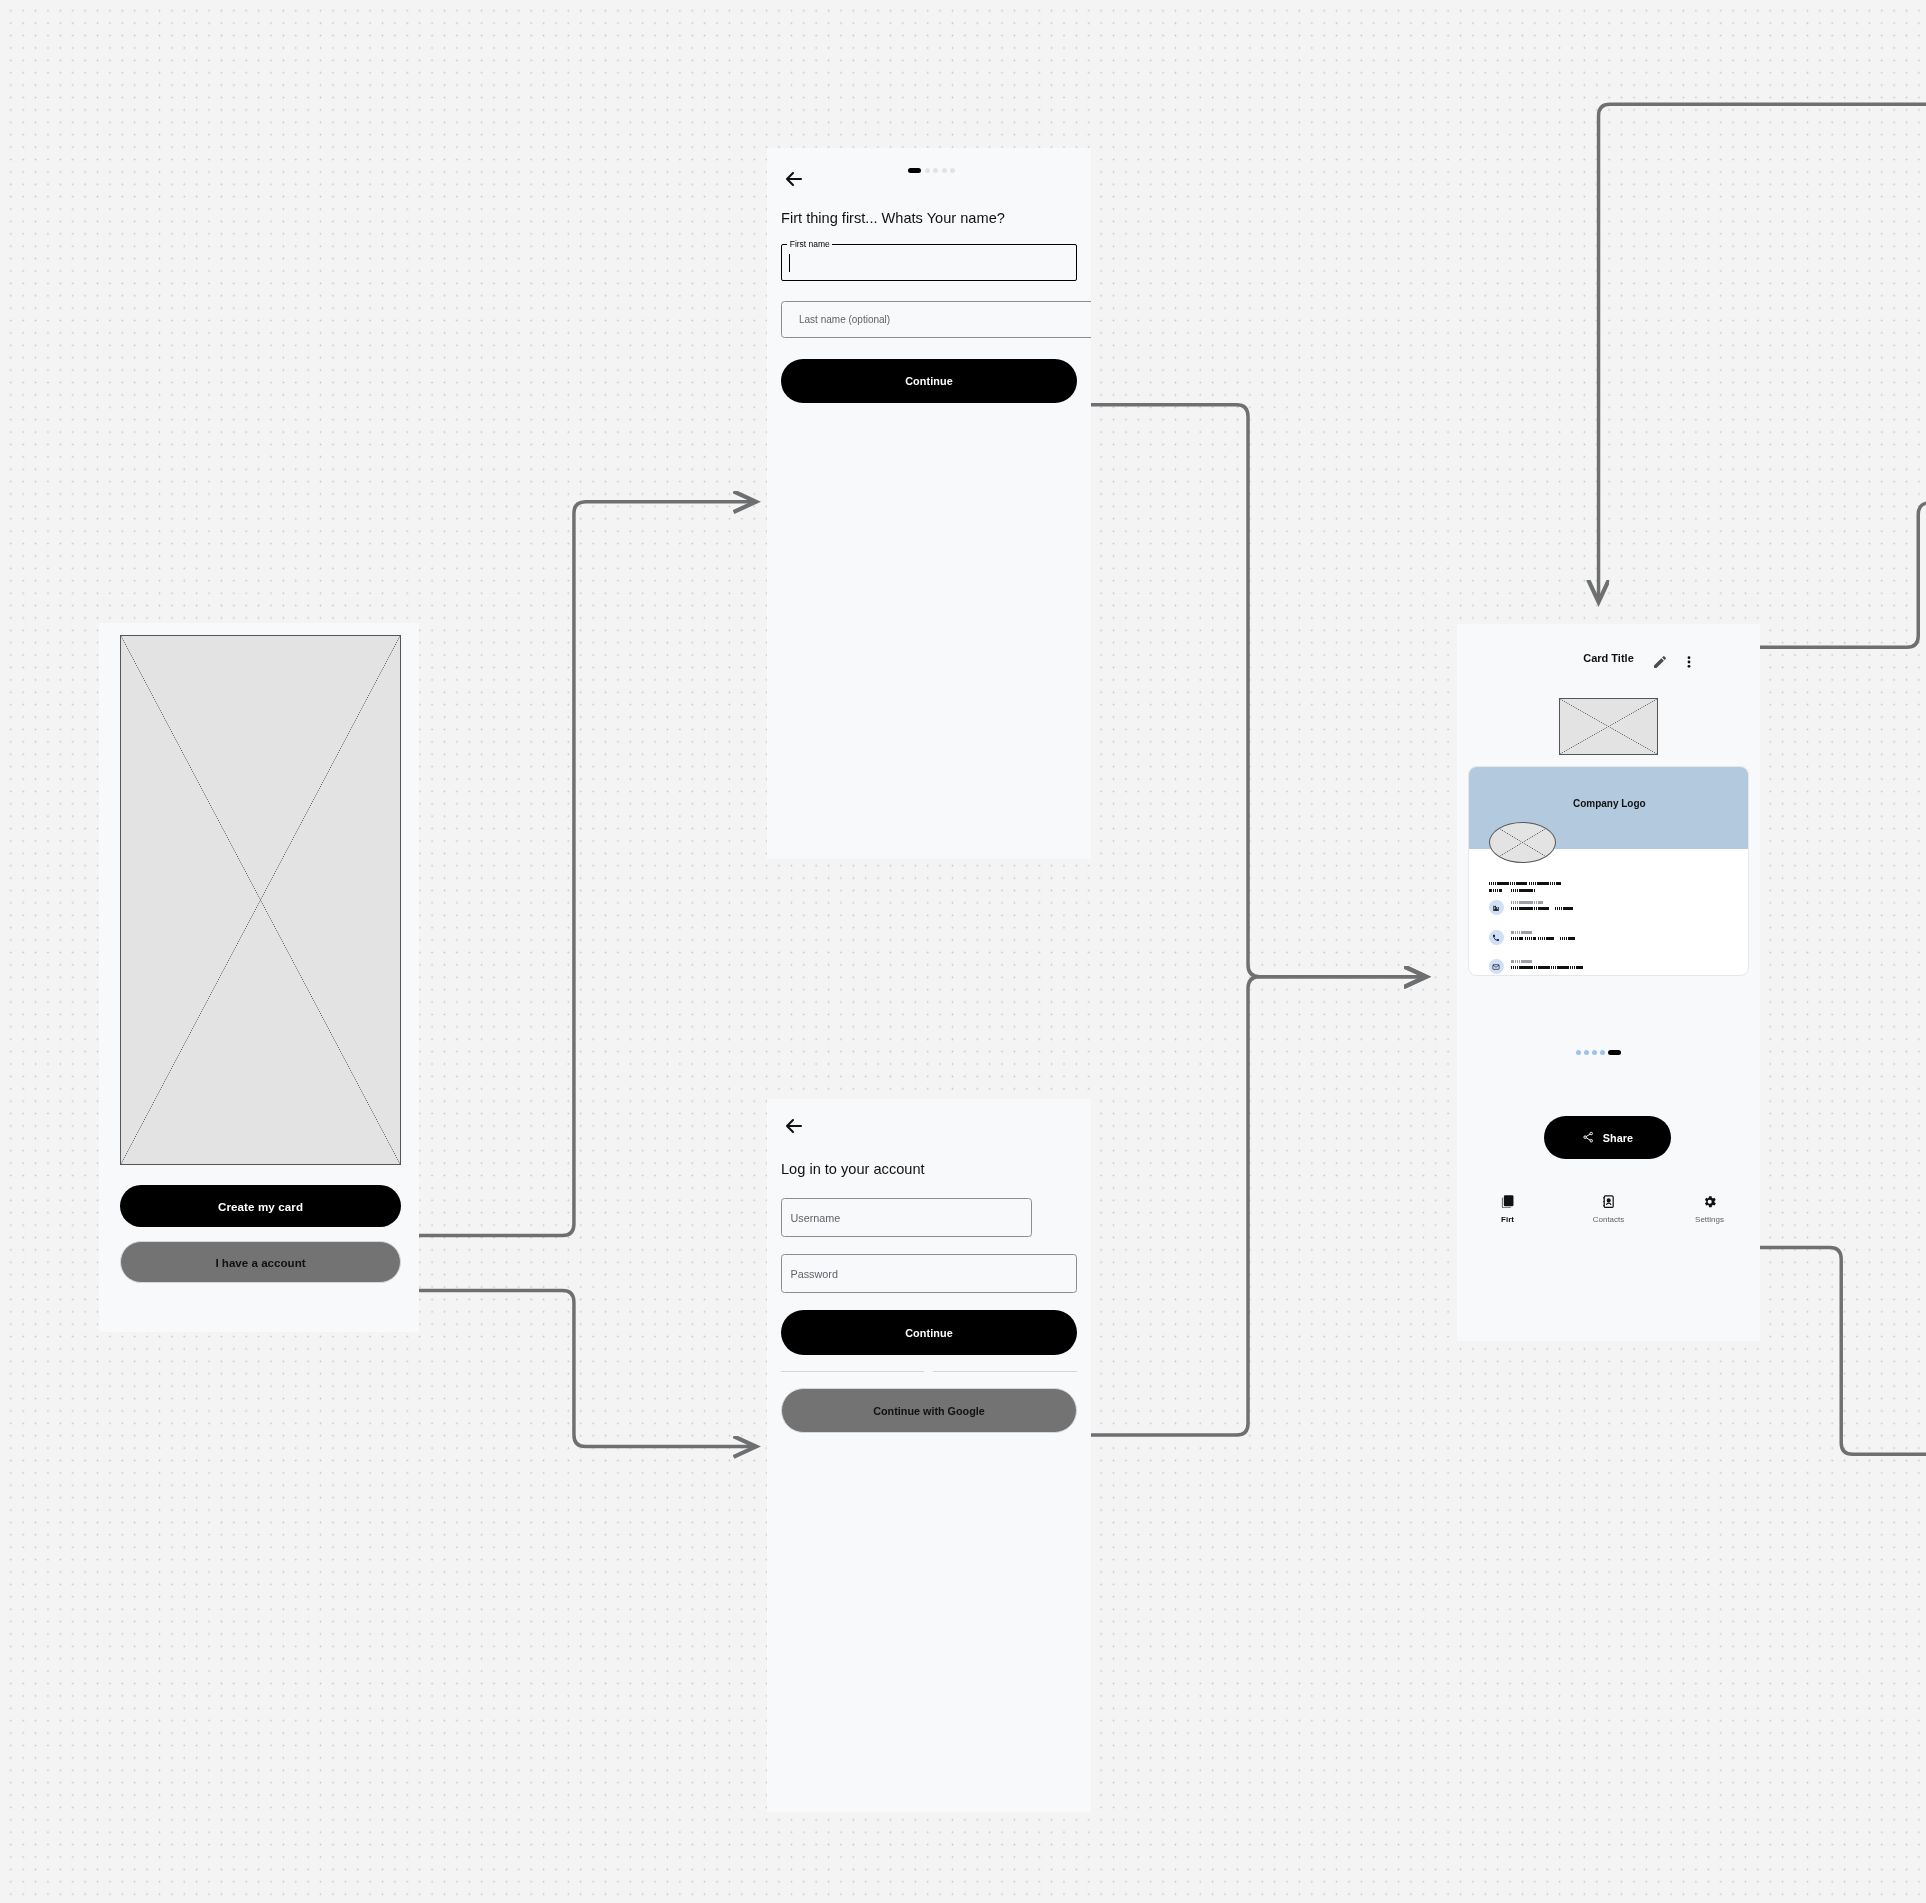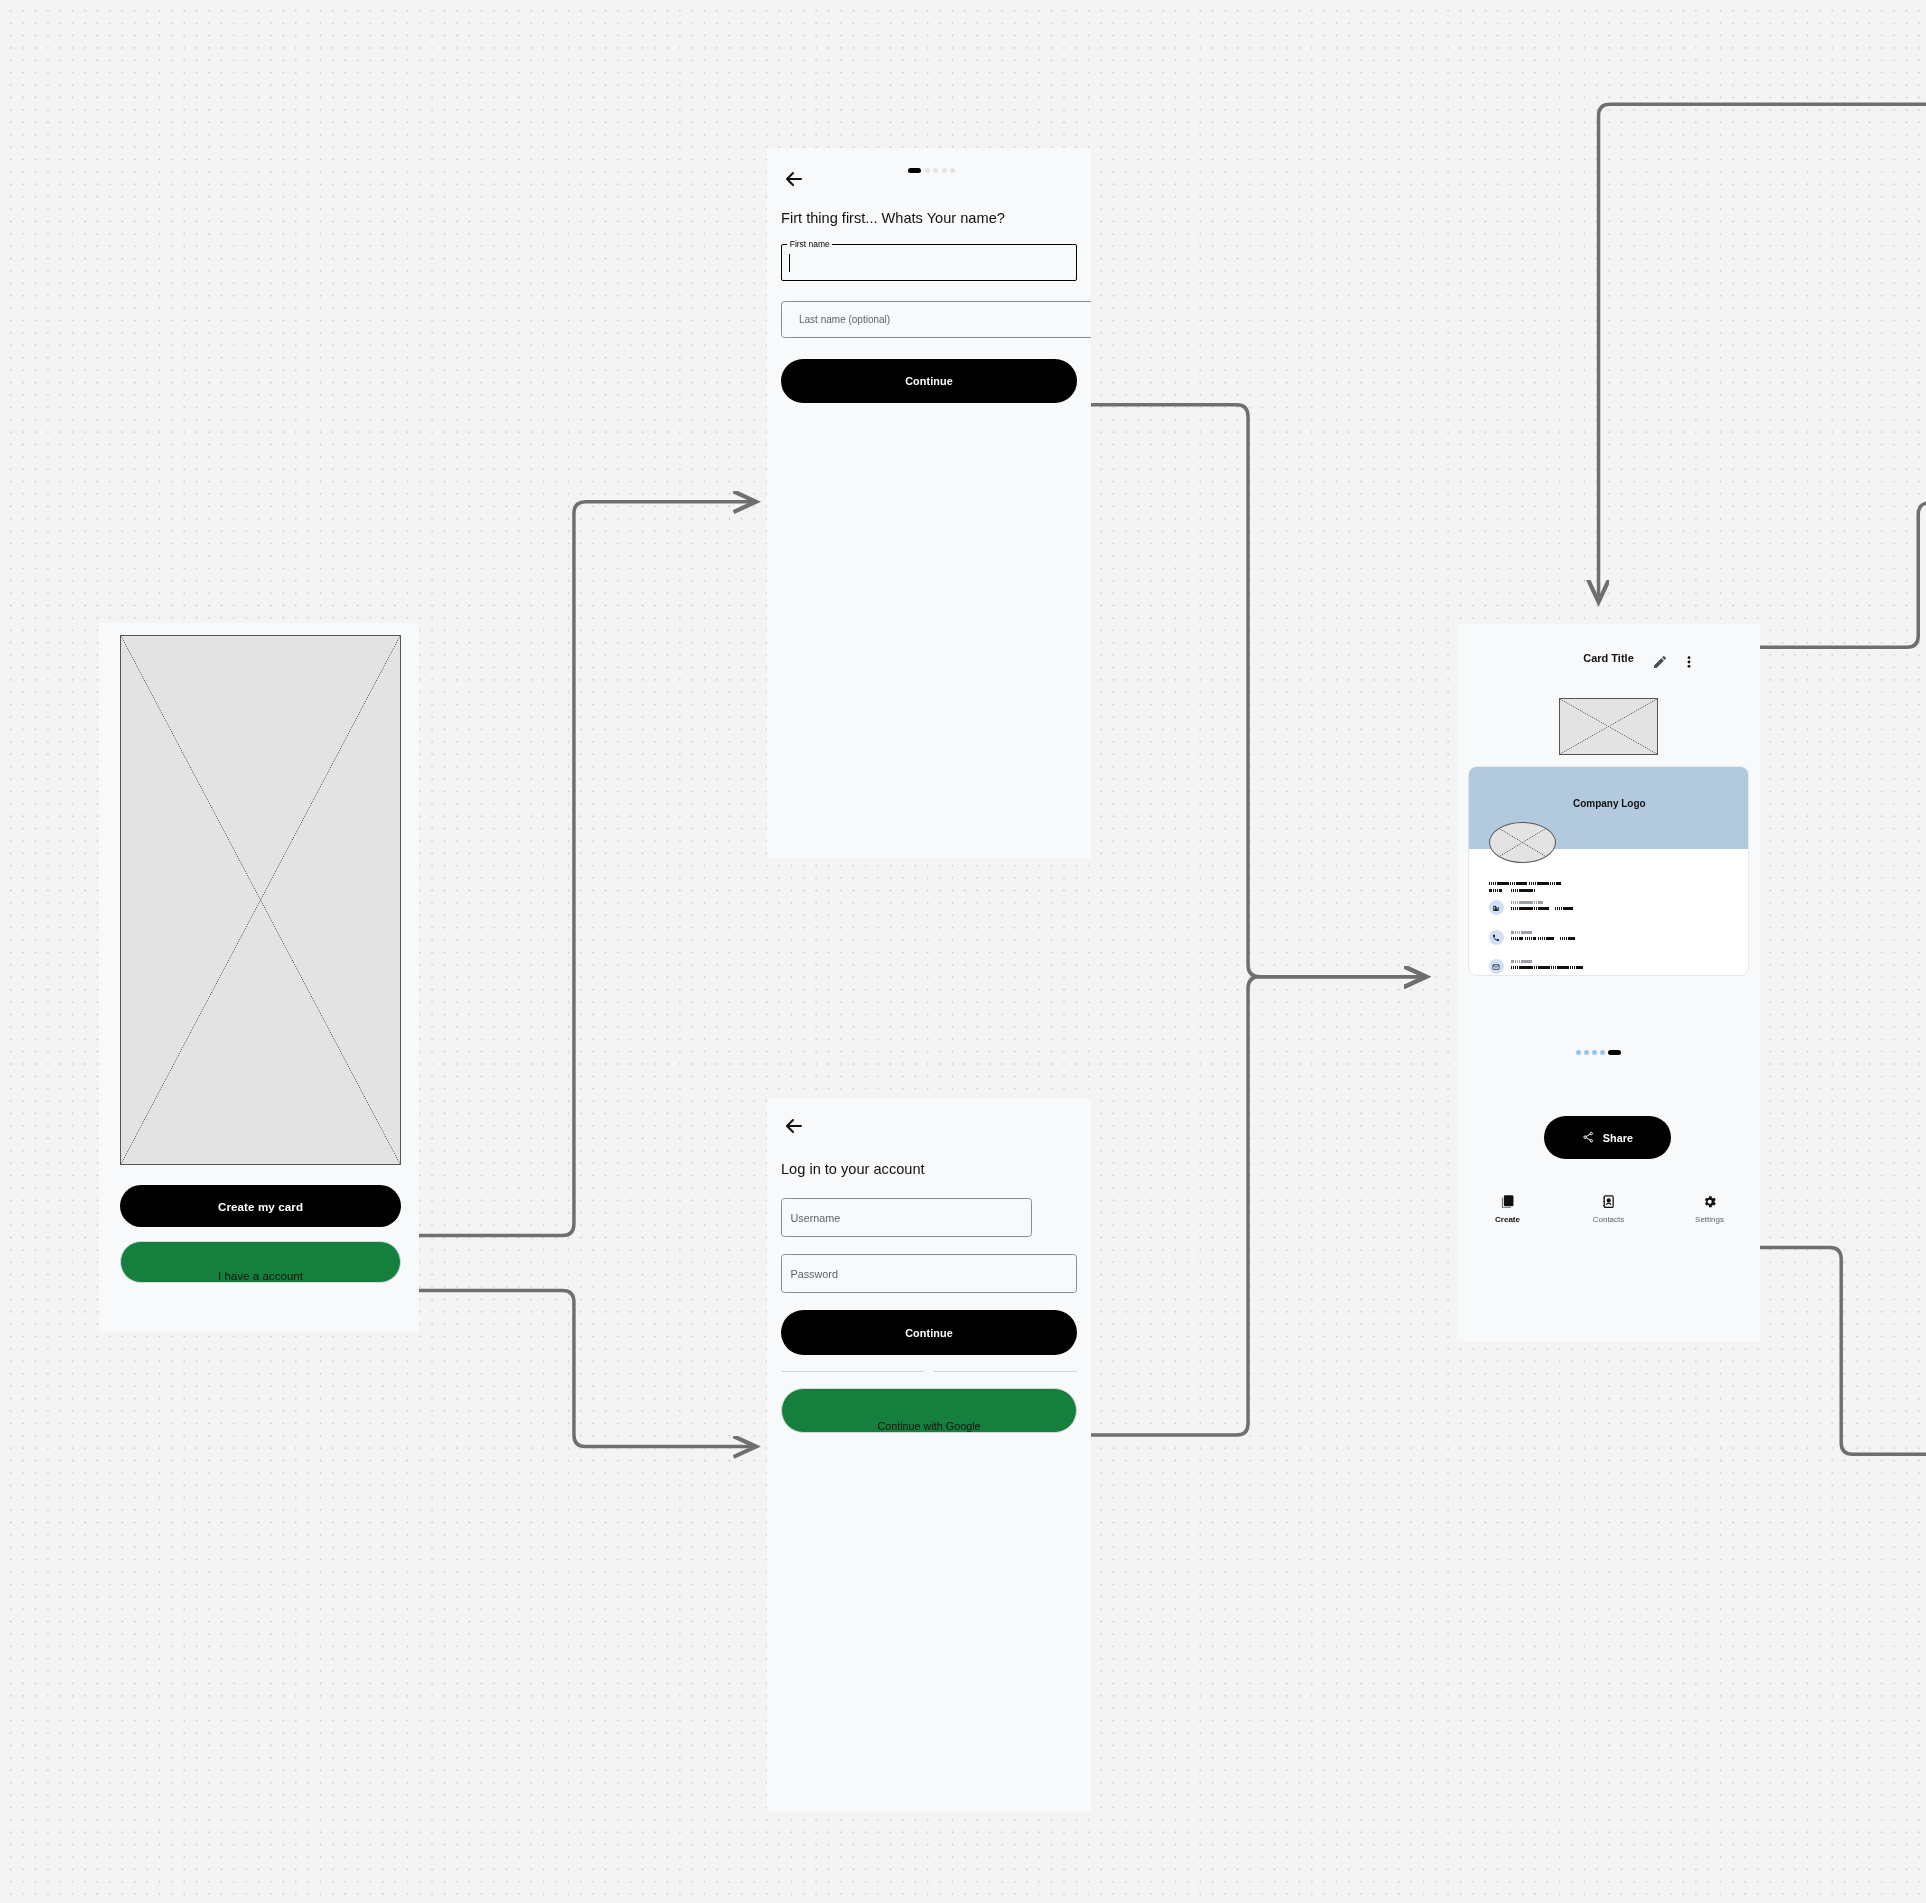--- a/index.html
+++ b/index.html
@@ -23,23 +23,23 @@
     overflow: hidden;
   }
 
   
   .btn-dark {
     background: #000; color: #fff; border-radius: 385px;
     display: flex; align-items: center; justify-content: center;
     font-weight: bold; letter-spacing: 0.1px;
   }
   .btn-outline {
-    background: #15803d; color: #111; border: 0.8px solid #d6d8da; border-radius: 385px;
-    display: flex; align-items: flex-end; justify-content: center;
-    font-weight: normal;
+    background: #737373; color: #111; border: 0.8px solid #d6d8da; border-radius: 385px;
+    display: flex; align-items: center; justify-content: center;
+    font-weight: bold;
   }
   .tf {
     border: 0.8px solid #8b8e91; border-radius: 3.5px; background: #f8f9fa;
     display: flex; align-items: center; color: #5f6368;
   }
   .tf-focus {
     border: 1.9px solid #000; border-radius: 2px; background: #f8f9fa;
     position: relative; display: flex; align-items: center;
   }
   .tf-focus .notch {
@@ -290,21 +290,21 @@
     </div>
 
     <div style="position:absolute;left:0;top:570px;width:303px;display:flex;">
       <div style="flex:1;display:flex;flex-direction:column;align-items:center;gap:4.6px;">
         <span>
           <svg viewBox="0 0 24 24" width="15.4" height="15.4" fill="#111">
             <path d="M8 2h11a2 2 0 0 1 2 2v13a2 2 0 0 1-2 2H8a2 2 0 0 1-2-2V4a2 2 0 0 1 2-2zm5.5 3l1.1 2.3 2.5.3-1.8 1.8.4 2.5-2.2-1.2-2.2 1.2.4-2.5L9.9 7.6l2.5-.3L13.5 5z"></path>
             <path d="M4 6v13a2 2 0 0 0 2 2h11v1H6a3 3 0 0 1-3-3V6h1z"></path>
           </svg>
         </span>
-        <span style="font-size:8px;font-weight:bold;color:#111;">Create</span>
+        <span style="font-size:8px;font-weight:bold;color:#111;">Firt</span>
       </div>
       <div style="flex:1;display:flex;flex-direction:column;align-items:center;gap:4.6px;">
         <span>
           <svg viewBox="0 0 24 24" width="15.4" height="15.4" fill="none" stroke="#111" stroke-width="1.9">
             <rect x="5" y="3" width="14" height="18" rx="2"></rect>
             <circle cx="12" cy="10" r="2.3" fill="#111"></circle>
             <path d="M8.4 17c.6-1.8 2-2.7 3.6-2.7s3 .9 3.6 2.7"></path>
             <path d="M3.5 6h2M3.5 12h2M3.5 18h2"></path>
           </svg>
         </span>

